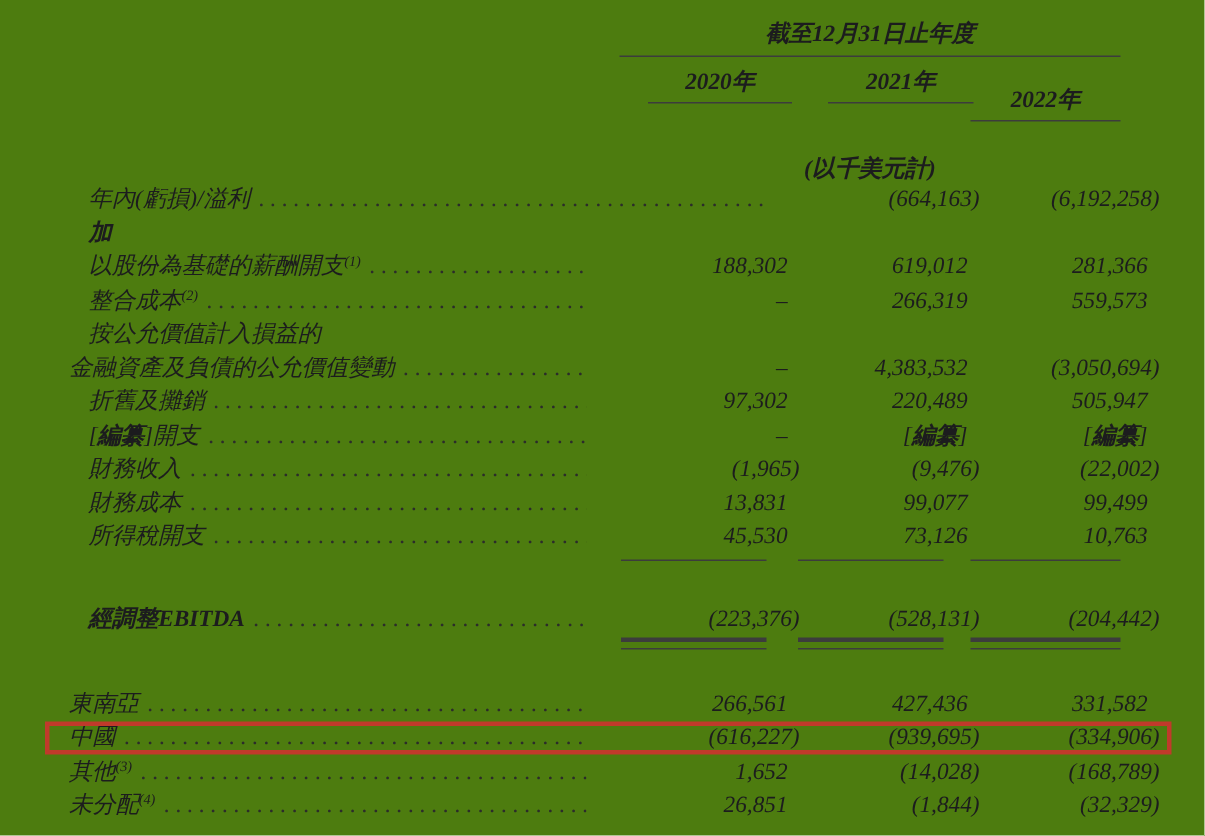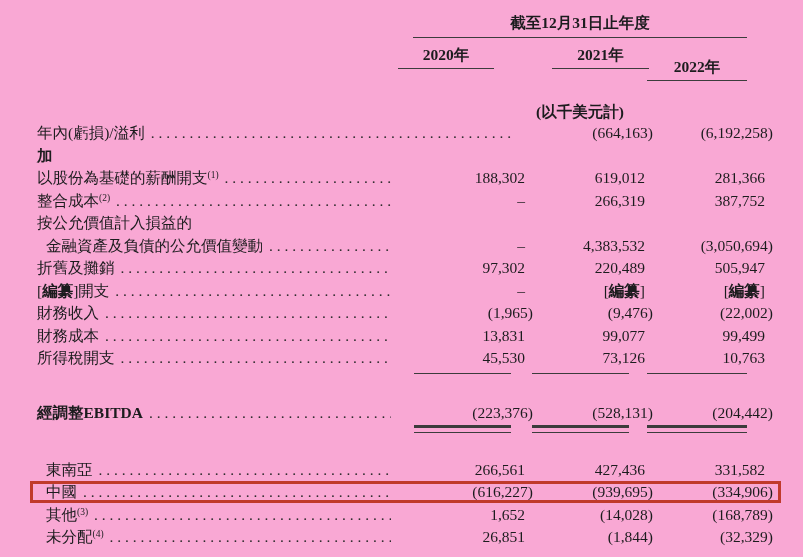--- a/index.html
+++ b/index.html
@@ -1,32 +1,32 @@
 <!DOCTYPE html>
 <html><head>
 <meta charset="utf-8">
 <style>
   html,body{margin:0;padding:0;background:#ffffff;}
   .page{
-    position:relative;width:803px;height:557px;background:#f9a8d4;overflow:hidden;
+    position:relative;width:803px;height:557px;background:#4d7c0f;overflow:hidden;
     font-family:"Liberation Serif","DejaVu Serif",serif;
-    color:#1c1c1e;font-size:15.5px;
+    color:#1c1c1e;font-size:15.5px;font-style:italic;
   }
   
   .h-period{position:absolute;top:13px;left:413px;width:334px;text-align:center;
     font-weight:700;line-height:20px;padding-bottom:4px;border-bottom:1.5px solid #3c3c3c;}
   .h-year{position:absolute;top:45px;text-align:center;font-weight:700;line-height:20px;
     padding-bottom:3px;border-bottom:1.5px solid #3c3c3c;}
-  .y1{left:398px;width:96px;}
+  .y1{left:432px;width:96px;}
   .y2{left:552px;width:97px;}
   .y3{left:647px;width:100px;margin-top:12px;}
   .h-unit{position:absolute;top:75px;left:413px;width:334px;text-align:center;font-weight:700;margin-top:27px;}
   
   .rows{position:absolute;top:122px;left:0;width:803px;}
-  .row{display:flex;height:22.5px;line-height:22.5px;padding-left:37px;padding-right:30px;white-space:nowrap;}
+  .row{display:flex;height:22.5px;line-height:22.5px;padding-left:59px;padding-right:30px;white-space:nowrap;}
   .row.indent{padding-left:46px;}
   .row.bold .lbl{font-weight:700;}
   .lbl{flex:0 0 auto;}
   .lbl sup{font-size:9.5px;vertical-align:5px;line-height:0;}
   .leader{flex:1 1 auto;overflow:hidden;white-space:nowrap;margin:0 22px 0 6px;color:#2b2b2b;}
   .leader::after{content:". . . . . . . . . . . . . . . . . . . . . . . . . . . . . . . . . . . . . . . . . . . . . . . . . . . . . . . . . . . .";}
   .leader.blank::after{content:"";}
   .c{flex:0 0 120px;box-sizing:border-box;text-align:right;}
   .c.np{padding-right:8px;}
   
@@ -62,21 +62,21 @@
         <span class="leader"></span>
         <span class="c np">188,302</span>
         <span class="c np">619,012</span>
         <span class="c np">281,366</span>
       </div>
       <div class="row">
         <span class="lbl">整合成本<sup>(2)</sup></span>
         <span class="leader"></span>
         <span class="c np">–</span>
         <span class="c np">266,319</span>
-        <span class="c np">387,752</span>
+        <span class="c np">559,573</span>
       </div>
       <div class="row">
         <span class="lbl">按公允價值計入損益的</span>
         <span class="leader blank"></span>
       </div>
       <div class="row indent">
         <span class="lbl">金融資產及負債的公允價值變動</span>
         <span class="leader"></span>
         <span class="c np">–</span>
         <span class="c np">4,383,532</span>

